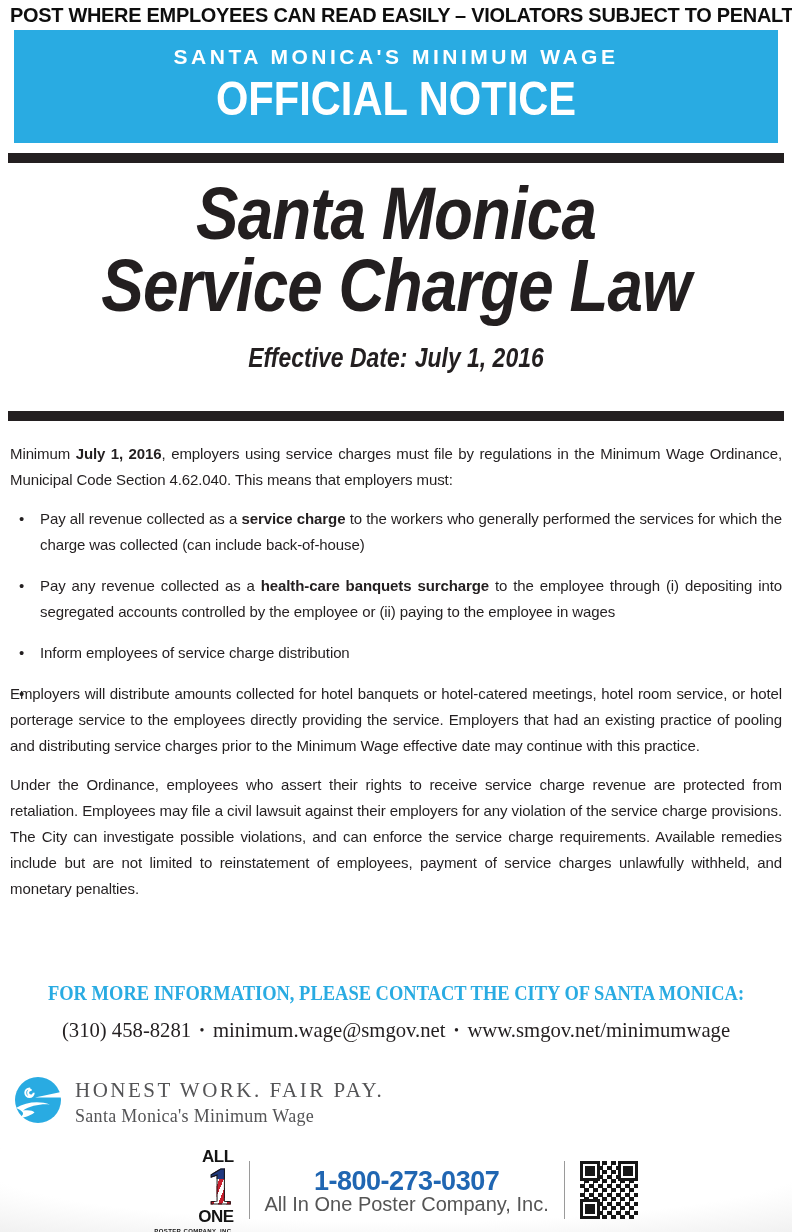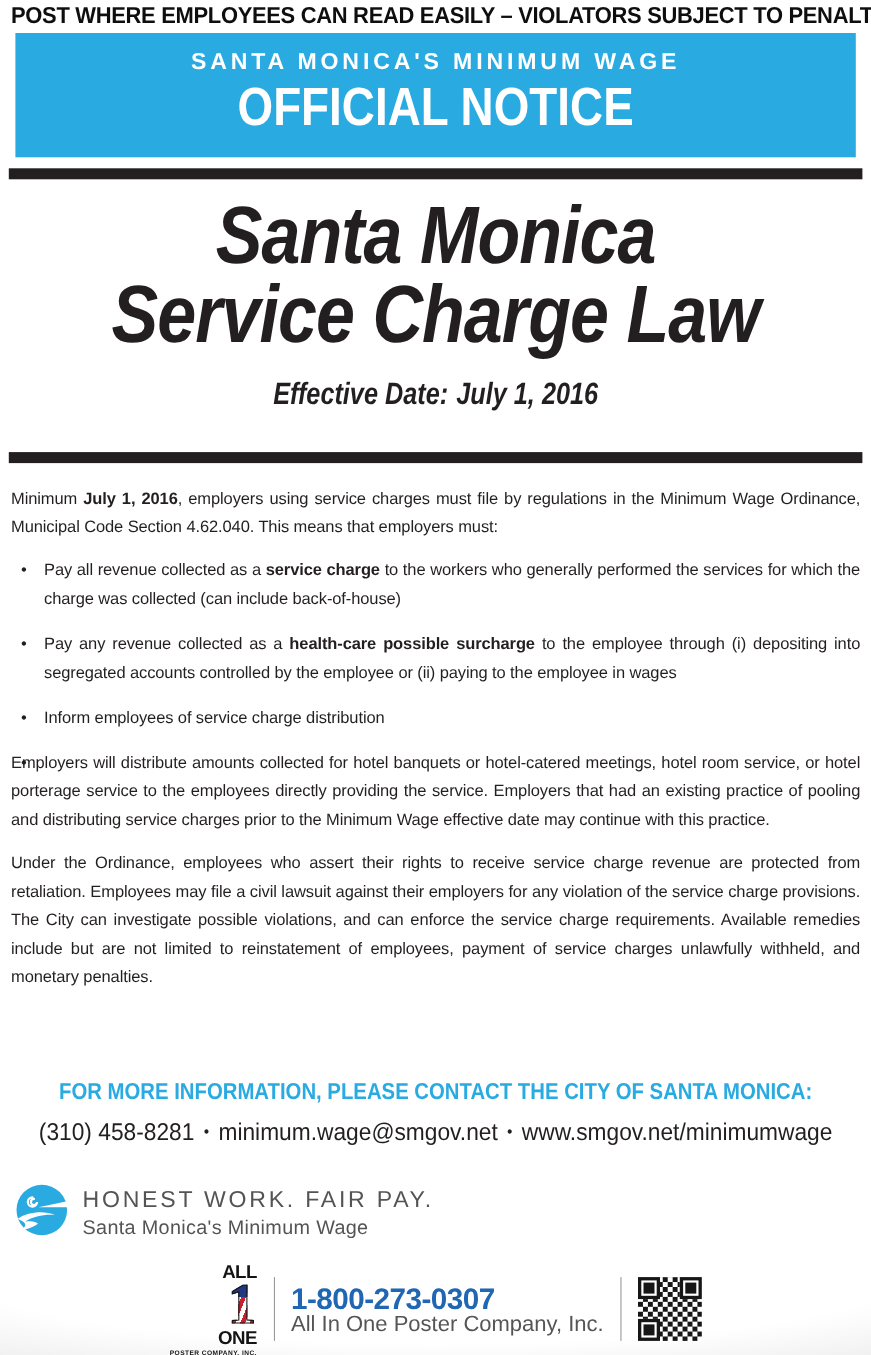--- a/index.html
+++ b/index.html
@@ -33,50 +33,50 @@
   
   .body-copy{position:absolute;top:441px;left:10px;right:10px;height:538px;overflow:hidden;
              font-size:15px;line-height:26px;text-align:justify;letter-spacing:-.1px;}
   .body-copy p{margin:0 0 13px;}
   .body-copy b{font-weight:bold;}
   .req-list{list-style:none;margin:4px 0 2px;padding:0;}
   .req-list li{position:relative;padding-left:30px;margin-bottom:15px;}
   .blt{position:absolute;left:9px;top:0;font-size:15px;}
 
   
-  .contact{position:absolute;top:981px;left:0;right:0;text-align:center;}
+  .contact{position:absolute;top:981px;left:0;right:0;text-align:center;font-family:Liberation Serif, serif;}
   .contact-heading{color:#29abe2;font-weight:bold;font-size:21px;
                    transform:scaleX(.88);transform-origin:center;}
   .contact-line{margin-top:11px;font-size:22px;transform:scaleX(.94);transform-origin:center;}
   .dot{display:inline-block;margin:0 9px;font-size:15px;vertical-align:2px;}
 
   
   .brand{position:absolute;top:1076px;left:14px;display:flex;align-items:center;gap:13px;}
-  .brand-text{line-height:1;}
+  .brand-text{line-height:1;font-family:Liberation Serif, serif;}
   .brand-tagline{font-size:21px;color:#545456;letter-spacing:2.5px;}
   .brand-sub{margin-top:6px;font-size:18px;color:#545456;letter-spacing:.3px;}
 
   
   .footer{position:absolute;left:0;right:0;bottom:0;height:84px;
           background:radial-gradient(ellipse 130% 170% at 50% 20%,#ffffff 40%,#d6d6d6 100%);
           display:flex;align-items:center;justify-content:center;gap:15px;}
   .f-divider{width:1px;height:58px;background:#9a9a9a;}
   .aio{ text-align:center;}
   .aio-row{display:flex;align-items:flex-end;justify-content:center;color:#141414;
            font-weight:bold;font-size:17px;letter-spacing:-.5px;flex-direction:column;}
   .aio-num{font-family:"Liberation Serif",serif;font-weight:bold;font-size:52px;line-height:40px;
            margin:0 1px;color:#c8202f;}
   @supports (-webkit-background-clip: text){
     .aio-num{background-image:linear-gradient(180deg,#20387f 0 30%,rgba(255,255,255,0) 30%),
              repeating-linear-gradient(112deg,#c8202f 0 4px,#fff 4px 8px);
              -webkit-background-clip:text;background-clip:text;color:transparent;
              -webkit-text-stroke:1px #141414;}
   }
   .aio-sub{font-size:6px;font-weight:bold;letter-spacing:.4px;color:#141414;margin-top:1px;}
-  .f-mid{text-align:left;}
+  .f-mid{text-align:center;}
   .f-phone{color:#2066b2;font-weight:bold;font-size:27px;line-height:27px;letter-spacing:-.5px;}
   .f-web{color:#111;font-weight:bold;font-size:21px;line-height:23px;letter-spacing:-.3px;}
   .f-co{color:#555;font-size:20px;line-height:18px;}
   .qr{position:relative;width:58px;height:58px;background:#fff;
       background-image:repeating-conic-gradient(#161616 0% 25%,#ffffff 0% 50%);
       background-size:9px 9px;}
   .qr .f{position:absolute;width:14px;height:14px;border:3px solid #161616;background:#fff;}
   .qr .f::after{content:"";position:absolute;inset:2px;background:#161616;}
   .qr .f1{top:0;left:0;} .qr .f2{top:0;right:0;} .qr .f3{bottom:0;left:0;}
 </style>
@@ -107,21 +107,21 @@
   <div class="bar bar-bottom"></div>
 
   <div class="body-copy">
     <p><span>Minimum </span><b>July 1, 2016</b><span>, employers using service charges must file by regulations in the Minimum Wage Ordinance, Municipal Code Section 4.62.040. This means that employers must:</span></p>
 
     <ul class="req-list">
       <li>
         <span class="blt">•</span><span>Pay all revenue collected as a </span><b>service charge</b><span> to the workers who generally performed the services for which the charge was collected (can include back-of-house)</span>
       </li>
       <li>
-        <span class="blt">•</span><span>Pay any revenue collected as a </span><b>health-care possible surcharge</b><span> to the employee through (i) depositing into segregated accounts controlled by the employee or (ii) paying to the employee in wages</span>
+        <span class="blt">•</span><span>Pay any revenue collected as a </span><b>health-care banquets surcharge</b><span> to the employee through (i) depositing into segregated accounts controlled by the employee or (ii) paying to the employee in wages</span>
       </li>
       <li>
         <span class="blt">•</span><span>Inform employees of service charge distribution</span><b></b><span></span>
       </li>
       <li>
         <span class="blt">•</span><b></b><span></span>
       </li>
     </ul>
 
     <p>Employers will distribute amounts collected for hotel banquets or hotel-catered meetings, hotel room service, or hotel porterage service to the employees directly providing the service. Employers that had an existing practice of pooling and distributing service charges prior to the Minimum Wage effective date may continue with this practice.</p>

